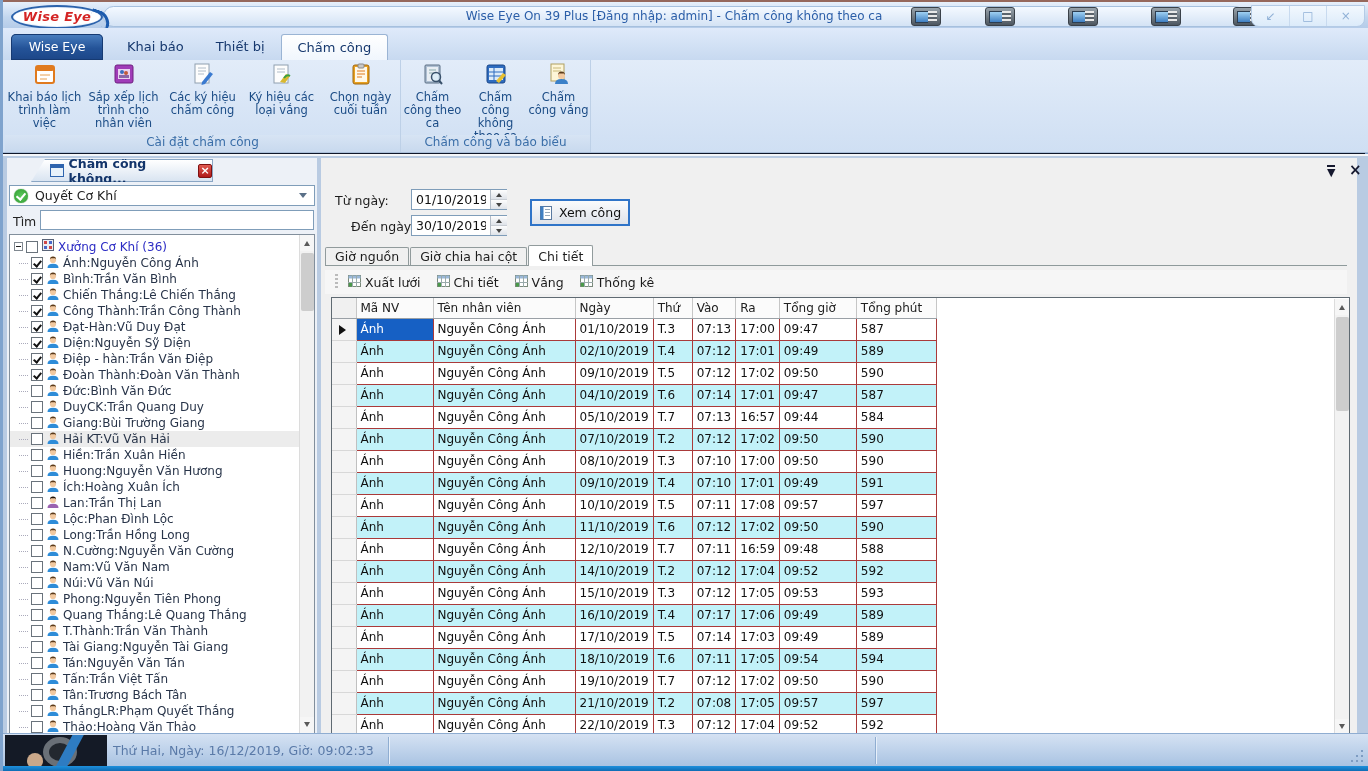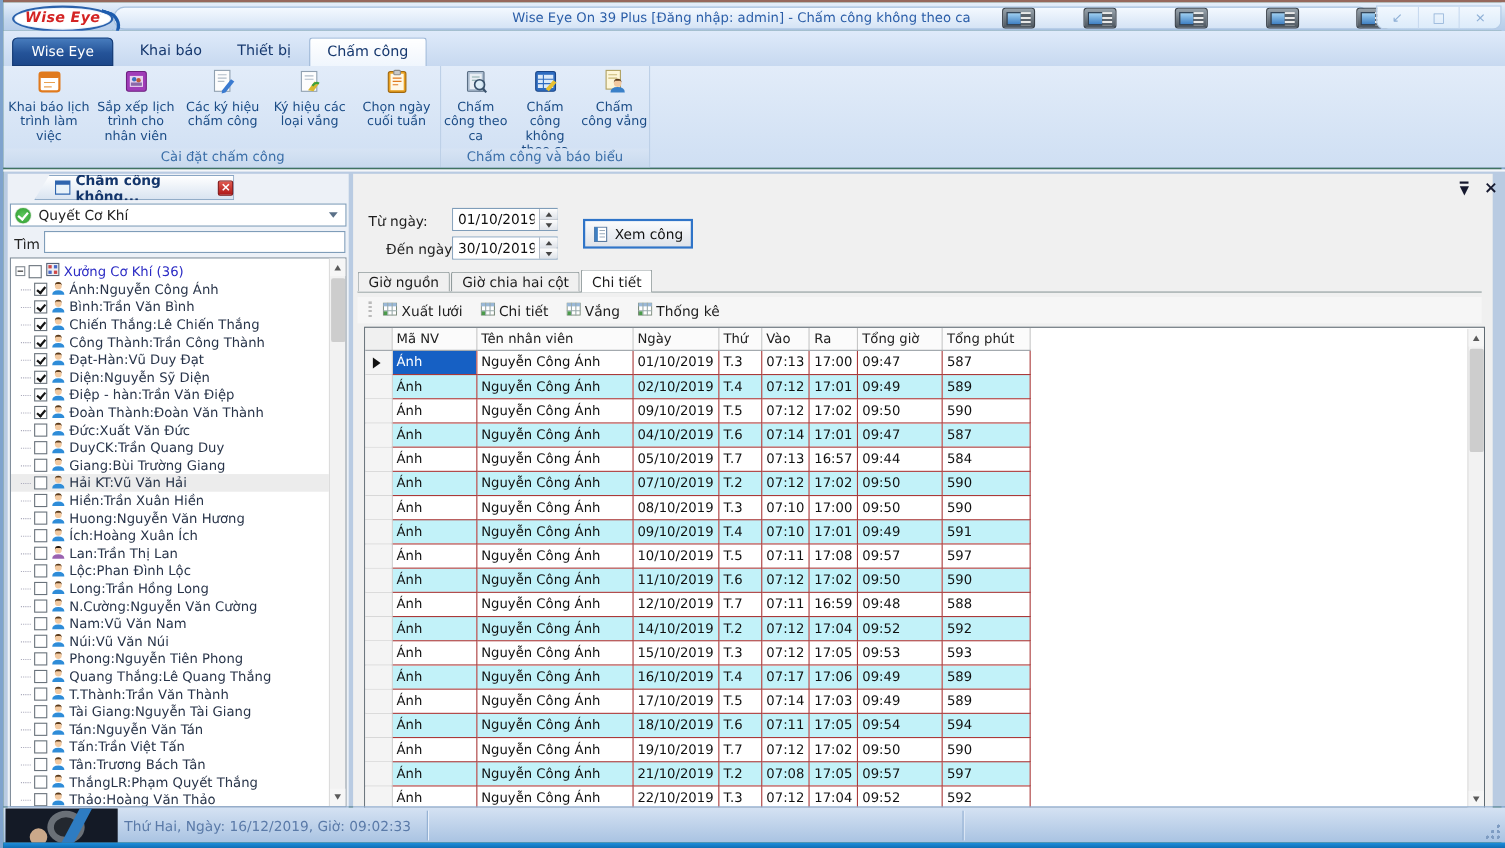--- a/index.html
+++ b/index.html
@@ -1,19 +1,19 @@
 <!DOCTYPE html>
 <html><head>
 <meta charset="utf-8">
 <style>
   * { margin:0; padding:0; box-sizing:border-box; }
   html,body { width:1368px; height:771px; overflow:hidden;
     font-family:"DejaVu Sans","Liberation Sans",sans-serif; }
   #window { position:absolute; inset:0; width:1368px; height:771px;
-    background:#14532d; border-left:3px solid #7fa3cd; border-right:3px solid #7fa3cd; }
+    background:#0f172a; border-left:3px solid #7fa3cd; border-right:3px solid #7fa3cd; }
   .abs { position:absolute; }
 
   
   #titlebar { left:0; top:0; width:1368px; height:28px;
     background:linear-gradient(#e7f0fb,#c2d6ee 60%,#b5cce9); border-top:2px solid #96685c; }
   #logo { left:8px; top:3px; width:92px; height:24px; background:#fff;
     border:2px solid #2b62ac; border-radius:50%; text-align:center; line-height:20px;
     color:#d42424; font-weight:bold; font-style:italic; font-size:13px; letter-spacing:.3px;
     box-shadow:0 0 0 1px #eaf2fc inset; }
   #logo::after { content:""; position:absolute; right:-10px; top:4px; width:18px; height:12px;
@@ -392,21 +392,21 @@
               <span class="tree-label">Đoàn Thành:Đoàn Văn Thành</span>
             </div>
             <div class="tree-row tree-item">
               <span class="dots"></span>
               <span class="cb"></span>
               <span><svg class="picon" viewBox="0 0 14 14">
                   <path d="M1.5 13 Q1.5 8.8 7 8.8 Q12.5 8.8 12.5 13 Z" fill="#2e8cd8"></path>
                   <circle cx="7" cy="4.9" r="3.1" fill="#f2c9a0"></circle>
                   <path d="M3.9 4.5 a3.1 3.1 0 0 1 6.2 0 l-0.9 -1.3 h-4.4 Z" fill="#5a3a1a"></path>
                 </svg></span>
-              <span class="tree-label">Đức:Xuất Văn Đức</span>
+              <span class="tree-label">Đức:Bình Văn Đức</span>
             </div>
             <div class="tree-row tree-item">
               <span class="dots"></span>
               <span class="cb"></span>
               <span><svg class="picon" viewBox="0 0 14 14">
                   <path d="M1.5 13 Q1.5 8.8 7 8.8 Q12.5 8.8 12.5 13 Z" fill="#2e8cd8"></path>
                   <circle cx="7" cy="4.9" r="3.1" fill="#f2c9a0"></circle>
                   <path d="M3.9 4.5 a3.1 3.1 0 0 1 6.2 0 l-0.9 -1.3 h-4.4 Z" fill="#5a3a1a"></path>
                 </svg></span>
               <span class="tree-label">DuyCK:Trần Quang Duy</span>

